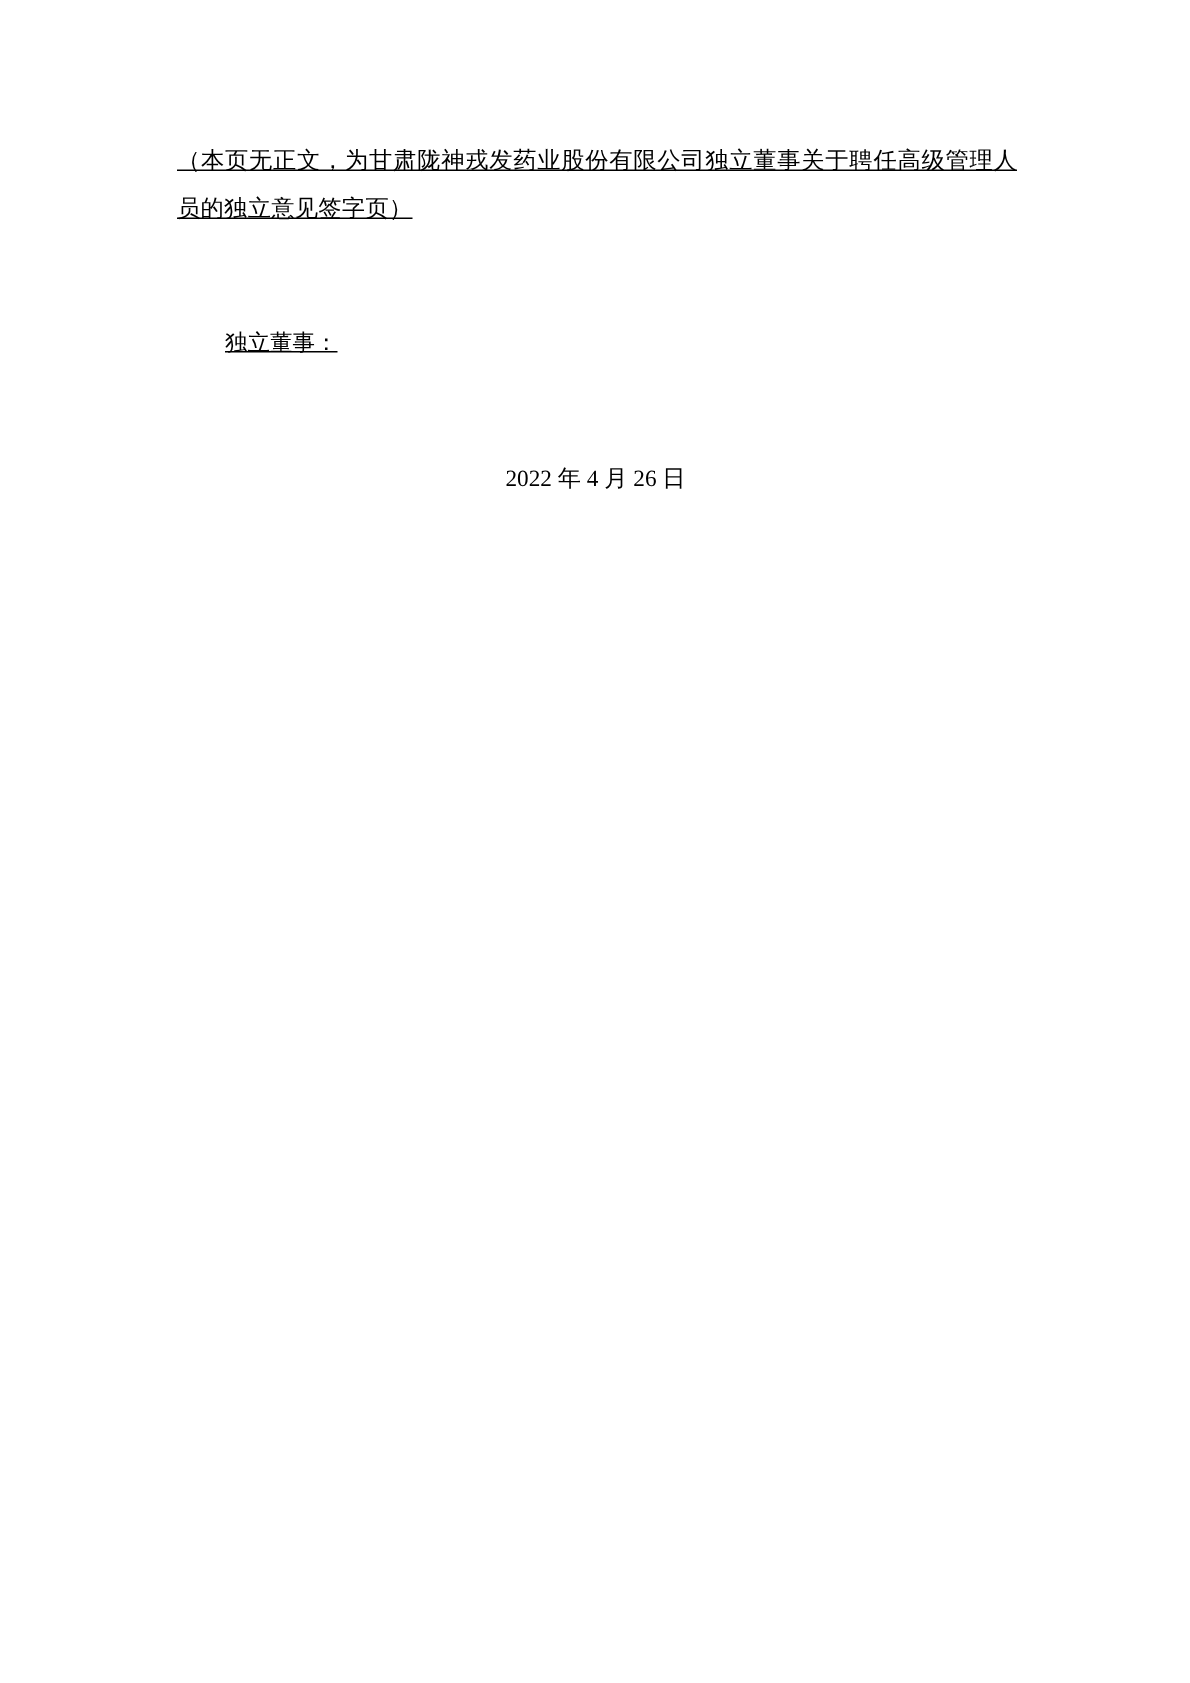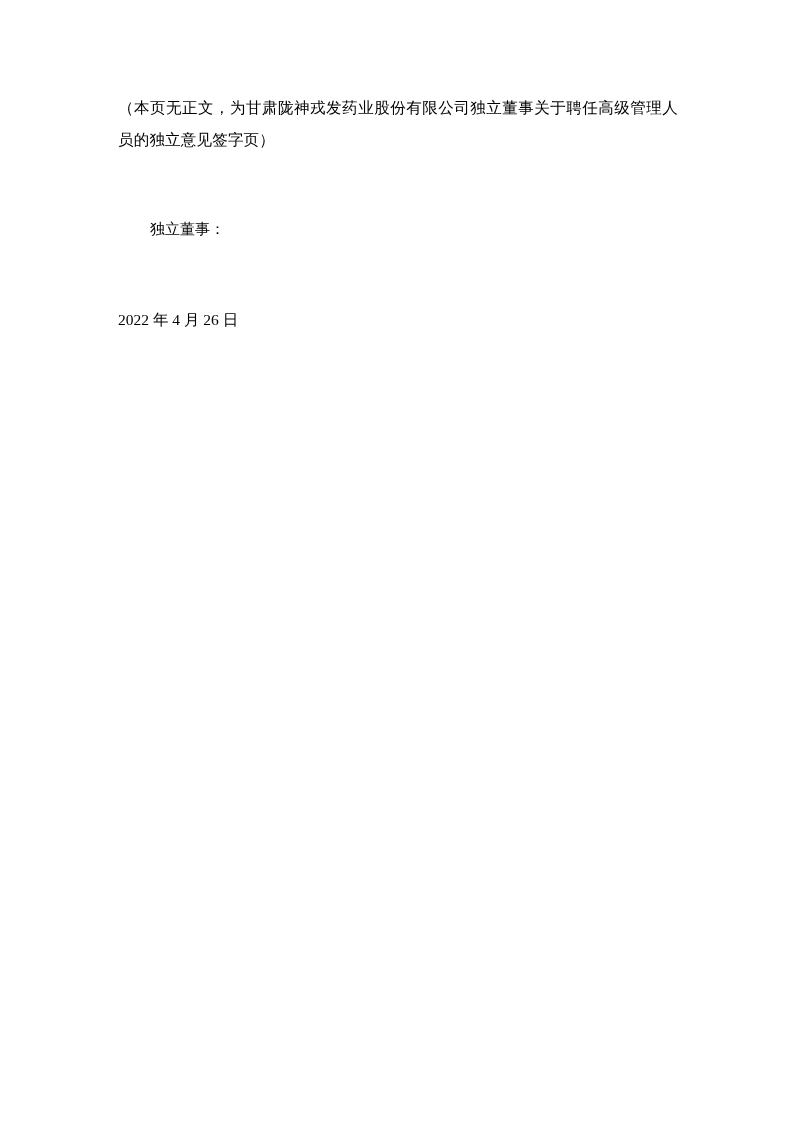--- a/index.html
+++ b/index.html
@@ -22,20 +22,21 @@
     top: 0;
     width: 793px;
     height: 1122px;
     background: #ffffff;
   }
   .content {
     position: absolute;
     left: 118px;
     top: 92px;
     width: 560px;
+    text-decoration: underline;
   }
   .intro {
     font-size: 15.5px;
     line-height: 2.05;
     letter-spacing: 0.2px;
     text-align: justify;
     text-justify: inter-ideograph;
     margin: 0;
   }
   .label-row {
@@ -64,21 +65,21 @@
   }
   .sig-line.wide {
     width: 104px;
   }
   .sig-line.last {
     width: 110px;
     margin-left: 10px;
   }
   .date-row {
     margin-top: 60px;
-    text-align: left;
+    text-align: center;
     padding-right: 2px;
     font-size: 15.5px;
     line-height: 2.0;
   }
   .date-row .date-text {
     display: inline-block;
   }
 </style>
 </head>
 <body>

